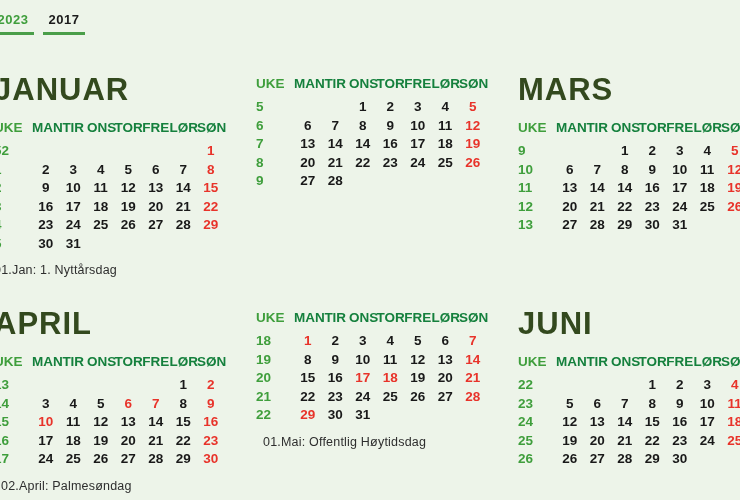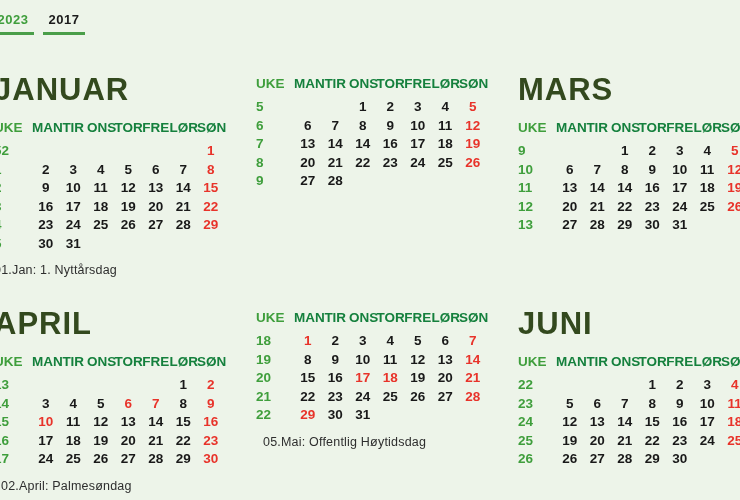--- a/index.html
+++ b/index.html
@@ -374,21 +374,21 @@
         <div class="cal-row">
           <span class="uke-cell week">22</span>
           <span class="day-cell red">29</span>
           <span class="day-cell">30</span>
           <span class="day-cell">31</span>
           <span class="day-cell"></span>
           <span class="day-cell"></span>
           <span class="day-cell"></span>
           <span class="day-cell"></span>
         </div>
-        <div class="month-footnote">05.Mai: Offentlig Høytidsdag</div>
+        <div class="month-footnote">01.Mai: Offentlig Høytidsdag</div>
       </section>
       <section class="month">
         <h2 class="month-title">JUNI</h2>
         <div class="cal-header">
           <span class="uke-cell week">UKE</span>
           <span class="day-cell">MAN</span>
           <span class="day-cell">TIR</span>
           <span class="day-cell">ONS</span>
           <span class="day-cell">TOR</span>
           <span class="day-cell">FRE</span>

